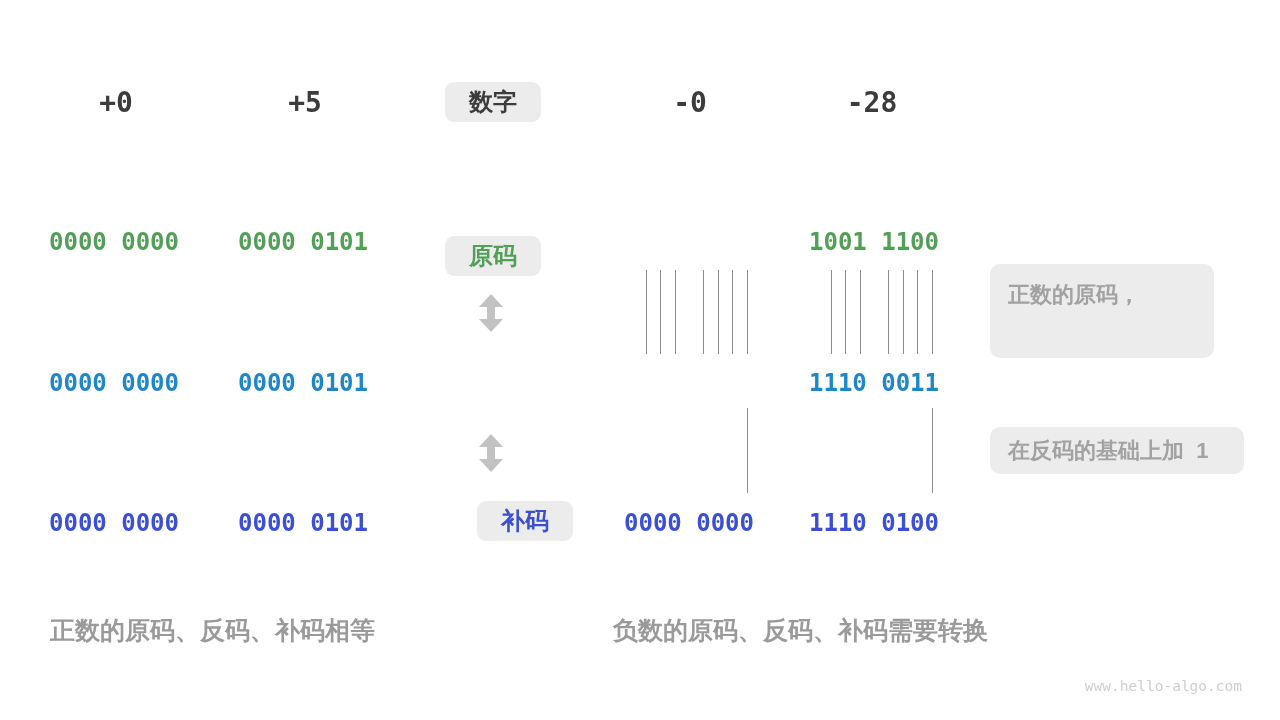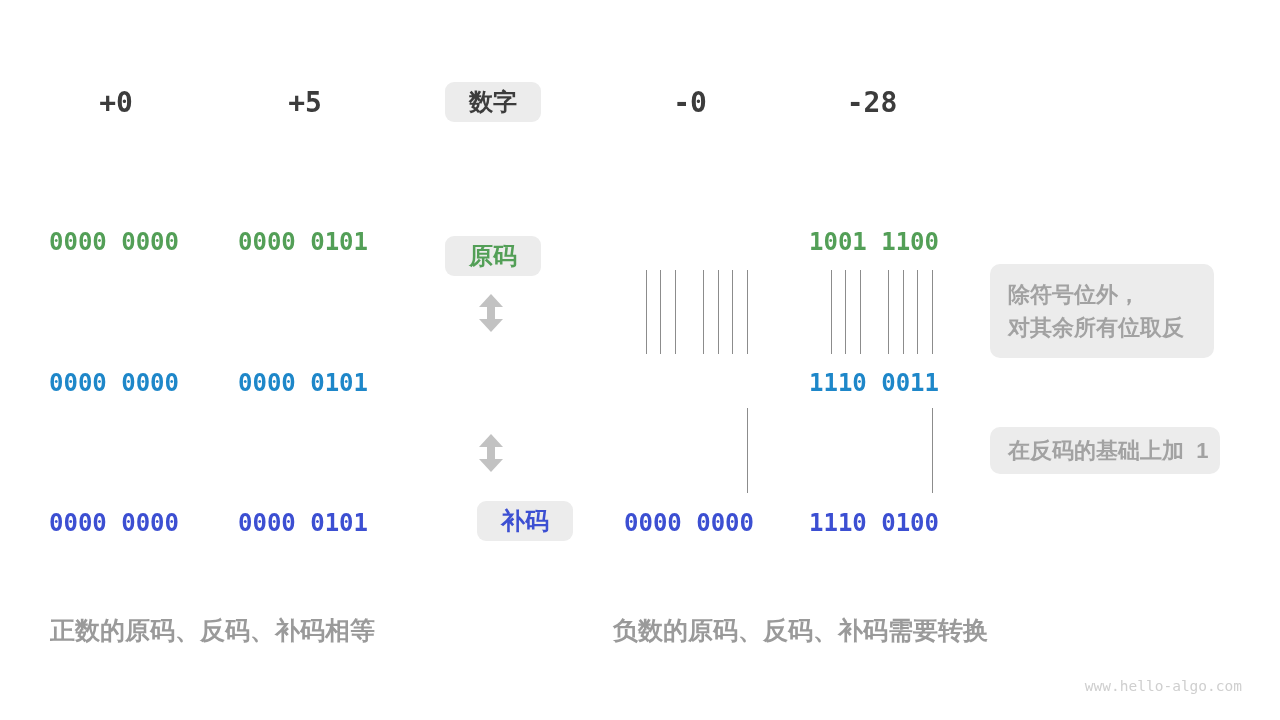--- a/index.html
+++ b/index.html
@@ -67,21 +67,21 @@
     position: absolute;
     background: var(--box-bg);
     border-radius: 10px;
     color: var(--gray-text);
     font-weight: bold;
     font-size: 22px;
     box-sizing: border-box;
   }
   .ann-box .ann-line { white-space: pre; }
   #annotation-invert { left: 990px; top: 264px; width: 224px; height: 94px; padding: 14px 0 0 18px; line-height: 33px; }
-  #annotation-add-one { left: 990px; top: 427px; width: 230px; height: 47px; padding-left: 18px; line-height: 47px; }
+  #annotation-add-one { left: 990px; top: 427px; width: 254px; height: 47px; padding-left: 18px; line-height: 47px; }
 
   .caption {
     position: absolute;
     top: 614px;
     font-size: 25px;
     font-weight: bold;
     color: var(--caption);
     white-space: pre;
   }
   #caption-positive { left: 50px; }
@@ -156,22 +156,21 @@
 
   <div class="binary row-twos" style="left:114px; top:508px;">0000 0000</div>
   <div class="binary row-twos" style="left:303px; top:508px;">0000 0101</div>
   <div class="binary row-twos" style="left:689px; top:508px;">0000 0000</div>
   <div class="binary row-twos" style="left:874px; top:508px;">1110 0100</div>
   <div class="label-box label-twos" style="top:501px;">
     <span>补码</span>
   </div>
 
   <div class="ann-box" id="annotation-invert">
-    <div class="ann-line">除符号位外，</div>
-    <div class="ann-line">对其余所有位取反</div>
+    <div class="ann-line">正数的原码，</div>
   </div>
   <div class="ann-box" id="annotation-add-one">
     <div class="ann-line">在反码的基础上加  1</div>
   </div>
 
   <div class="caption" id="caption-positive">正数的原码、反码、补码相等</div>
   <div class="caption" id="caption-negative">负数的原码、反码、补码需要转换</div>
 
   <div class="watermark">www.hello-algo.com</div>
 

